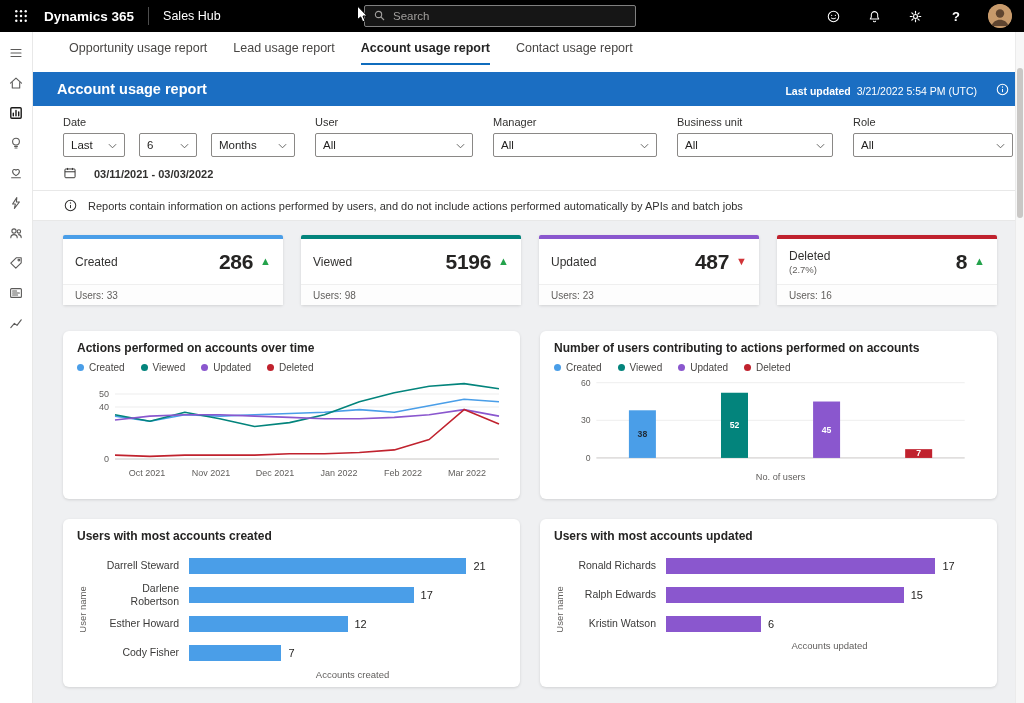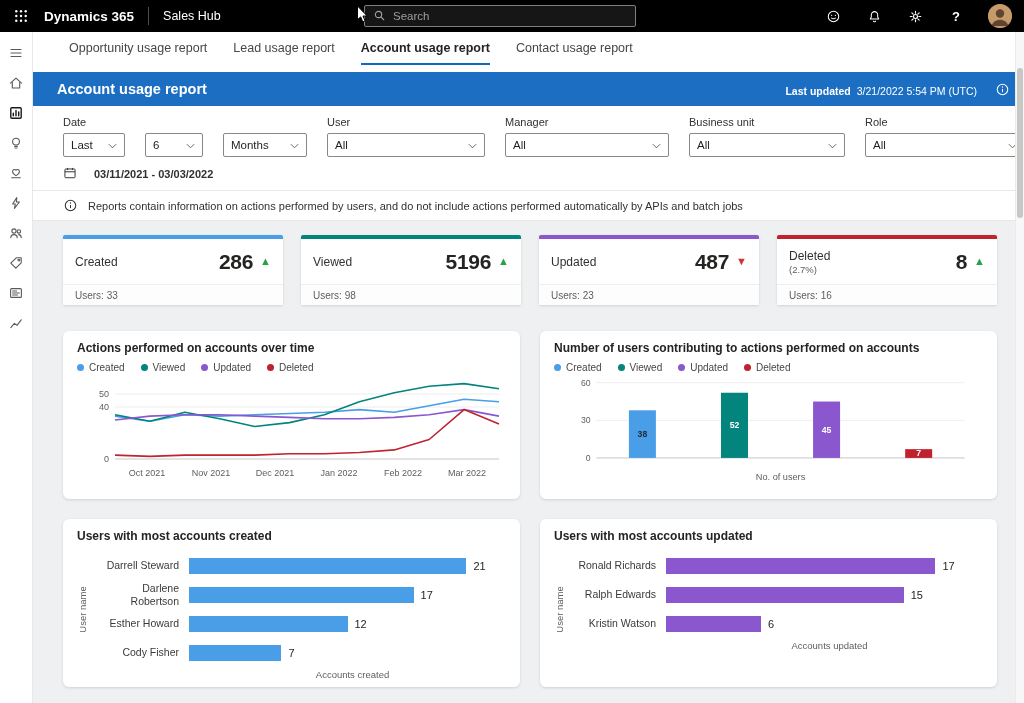--- a/index.html
+++ b/index.html
@@ -39,21 +39,21 @@
   .bluebar{margin-top:7px;height:34px;background:#1b6ec2;display:flex;align-items:center;color:#fff;padding:0 14px 0 24px;flex:0 0 auto}
   .bluebar-title{font-size:14.5px;font-weight:600}
   .bb-right{margin-left:auto;display:flex;align-items:flex-end;gap:6px;font-size:10.5px}
   .bb-lu-label{font-weight:700}
   .bb-info{margin-left:12px;display:flex;cursor:pointer}
 
   
   .filters{background:#fff;padding:10px 27px 0 30px;display:flex;gap:20px}
   .fgroup{display:flex;flex-direction:column;gap:5px}
   .flabel{font-size:11px;color:#323130}
-  .frow{display:flex;gap:20px}
+  .frow{display:flex;gap:14px}
   .fselect{height:24px;border:1px solid #8a8886;border-radius:2px;background:#fff;display:flex;align-items:center;justify-content:space-between;padding:0 7px;font-size:11.5px;color:#201f1e;cursor:pointer;gap:6px}
   .w-last{width:62px}.w-num{width:58px}.w-unit{width:84px}.w-user{width:158px}.w-mgr{width:164px}.w-bu{width:156px}.w-role{width:160px}
   .daterow{padding:9px 30px 10px;display:flex;align-items:flex-end;gap:17px;font-size:11px;font-weight:700;color:#323130;background:#fff}
 
   
   .notice{border-top:1px solid #e8e8e8;border-bottom:1px solid #e8e8e8;background:#fff;padding:7px 30px;display:flex;align-items:center;gap:10px;font-size:11px;color:#323130}
 
   
   .canvas{flex:1;background:#eff0f2;padding:14px 27px 0 30px;overflow:hidden}
   .kpirow{display:grid;grid-template-columns:repeat(4,1fr);gap:18px}

